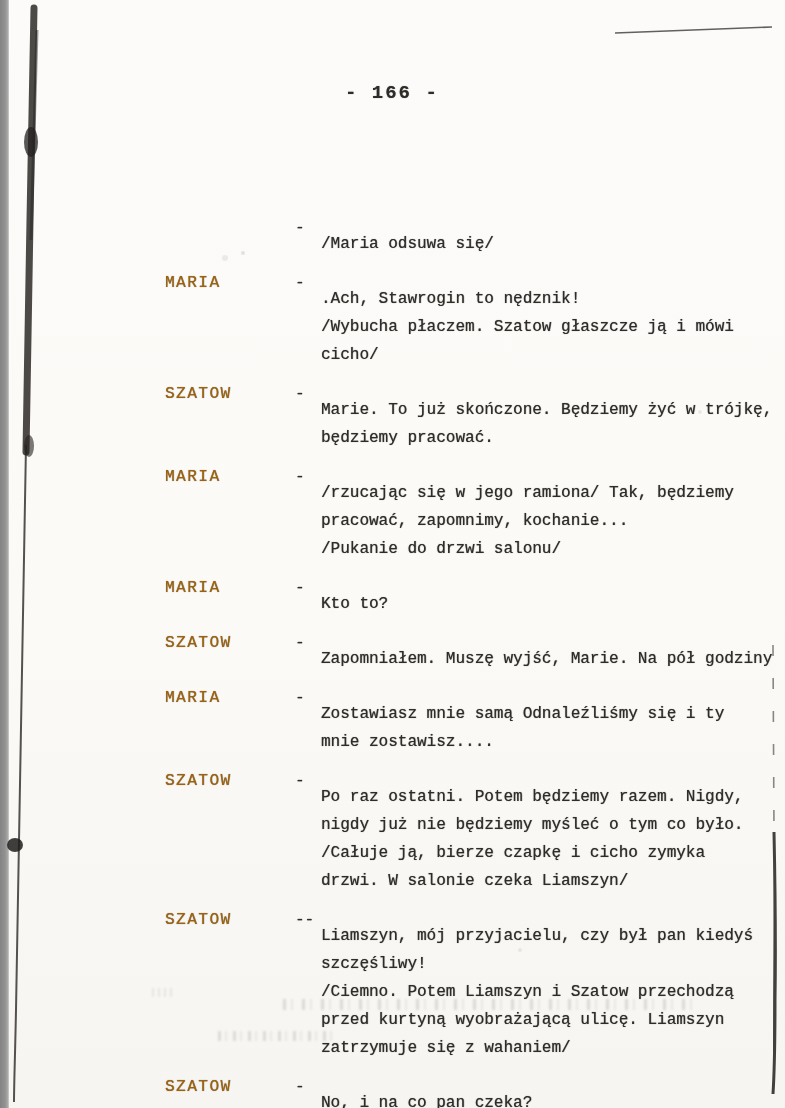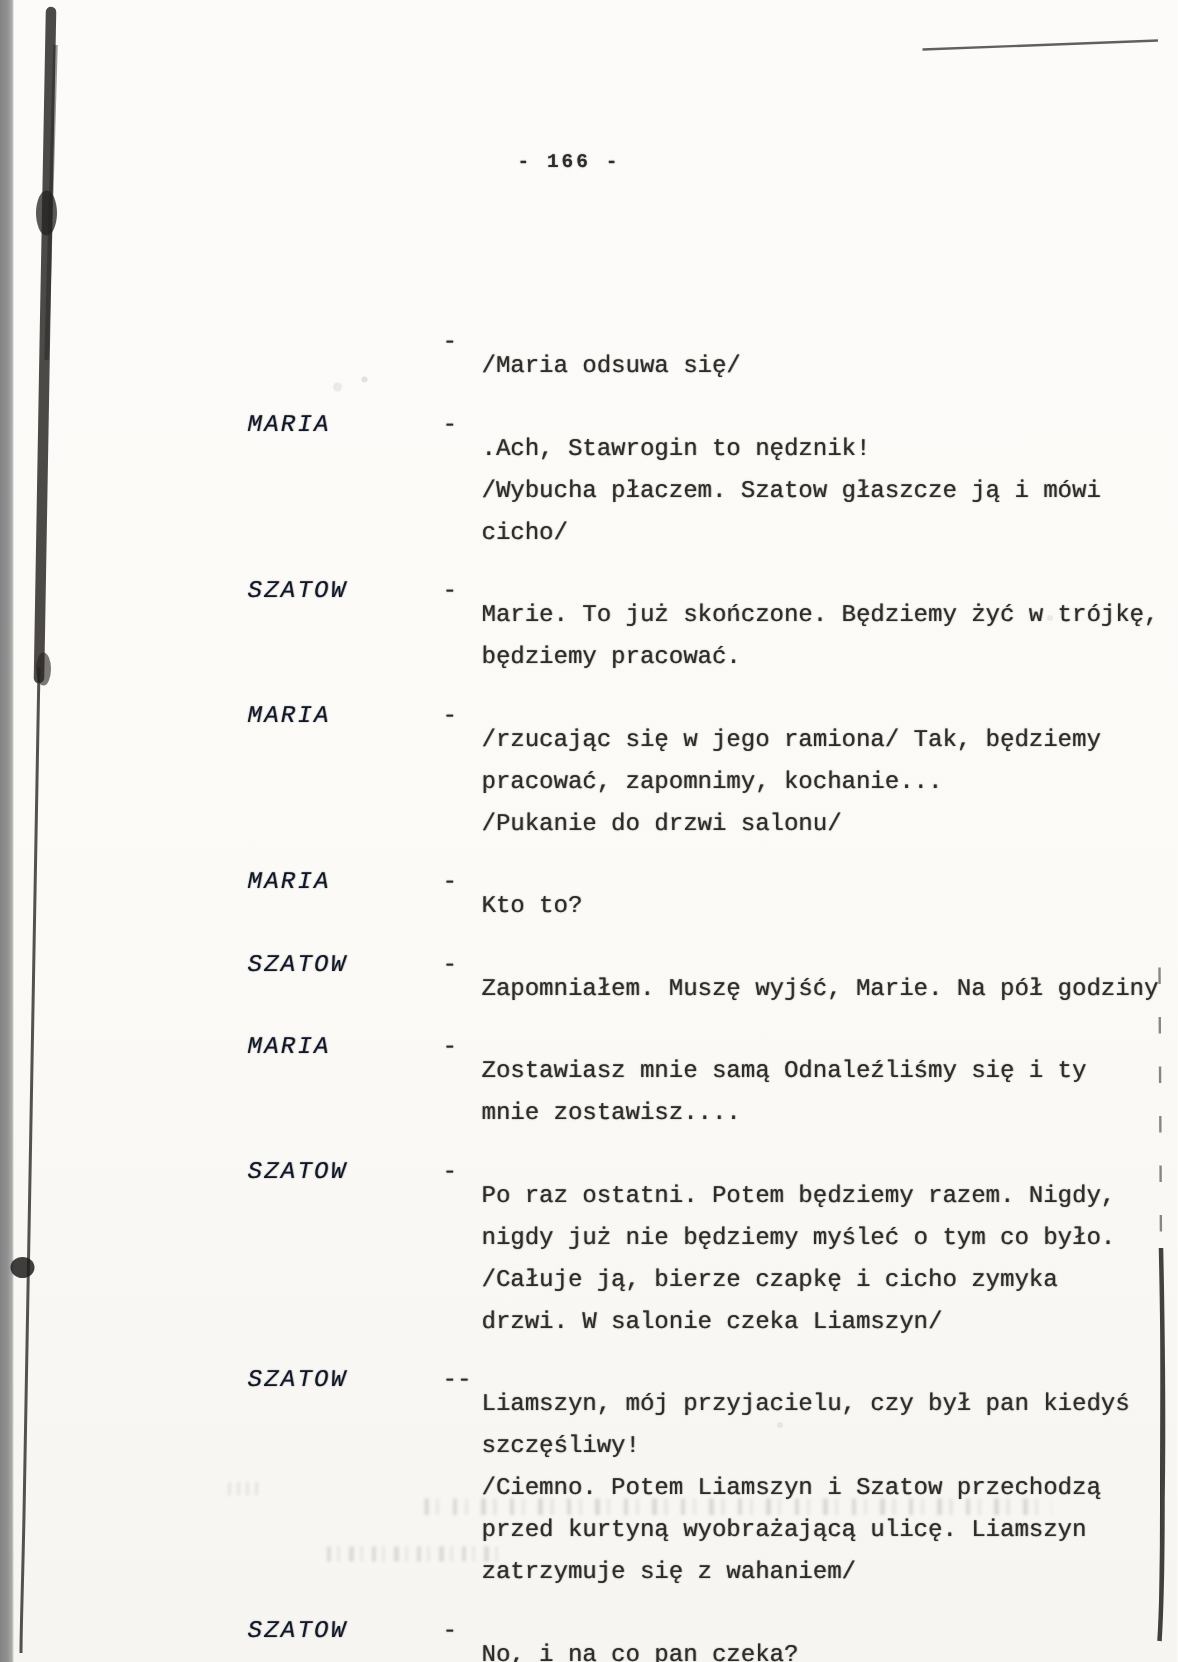--- a/index.html
+++ b/index.html
@@ -10,27 +10,27 @@
     color:#2e2c29;
   }
   .page{position:absolute;inset:0;}
   
   .tw{
     font-size:16px;line-height:28px;
     text-shadow:0 0 1px rgba(46,44,41,.55), .5px .3px 0 rgba(46,44,41,.3);
     white-space:pre;
   }
   .page-number{
-    position:absolute;left:345px;top:100px;
-    font-size:13px;letter-spacing:2px;font-weight:bold;
+    position:absolute;left:345px;top:82px;
+    font-size:19px;letter-spacing:2px;font-weight:bold;
     text-shadow:0 0 1px rgba(46,44,41,.6);
   }
   .content{position:absolute;left:165px;top:158px;width:616px;}
   .speech{display:flex;margin-bottom:11px;}
-  .speaker{flex:0 0 130px;width:130px;letter-spacing:1.5px;color:#0f172a;font-style:italic;}
+  .speaker{flex:0 0 130px;width:130px;letter-spacing:1.5px;color:#a16207;}
   .dash{flex:0 0 26px;width:26px;}
   .lines{flex:1;min-width:0;margin-top:16px;}
   .closing{
     margin-left:114px;margin-top:2px;
     letter-spacing:3px;font-weight:bold;
     font-size:16px;line-height:28px;
     text-shadow:0 0 1px rgba(46,44,41,.6);
     white-space:pre;
   }
   

